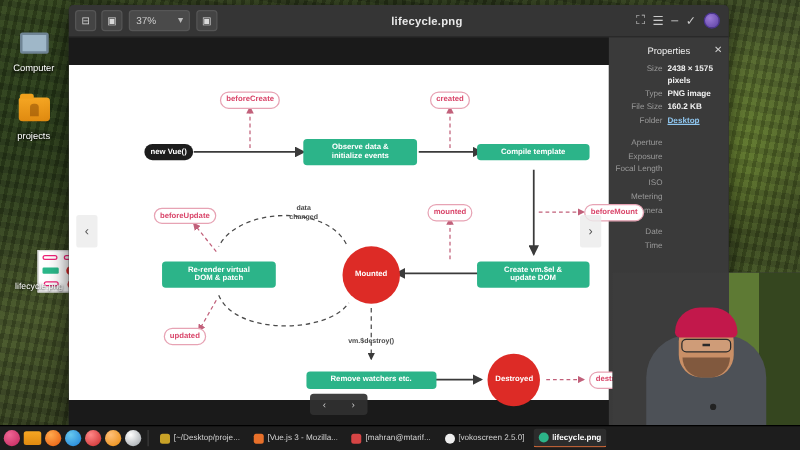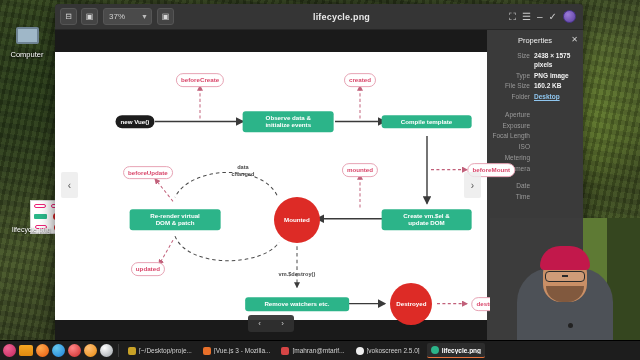--- a/index.html
+++ b/index.html
@@ -155,20 +155,24 @@
 </style>
 </head>
 <body>
 
 <div id="desktop"></div>
 
 <div class="desk-icons">
   <div class="desk-ico">
     <span class="glyph"><i class="computer"></i></span>
     <span class="lbl">Computer</span>
+  </div>
+  <div class="desk-ico">
+    <span class="glyph"><i class="folder"></i></span>
+    <span class="lbl">projects</span>
   </div>
 </div>
 
 <div class="desk-thumb">
   <div class="r">
       <span class="dt-pill"></span>
       <span class="dt-pill"></span>
       <span class="dt-pill"></span>
     </div>
   <div class="r">

